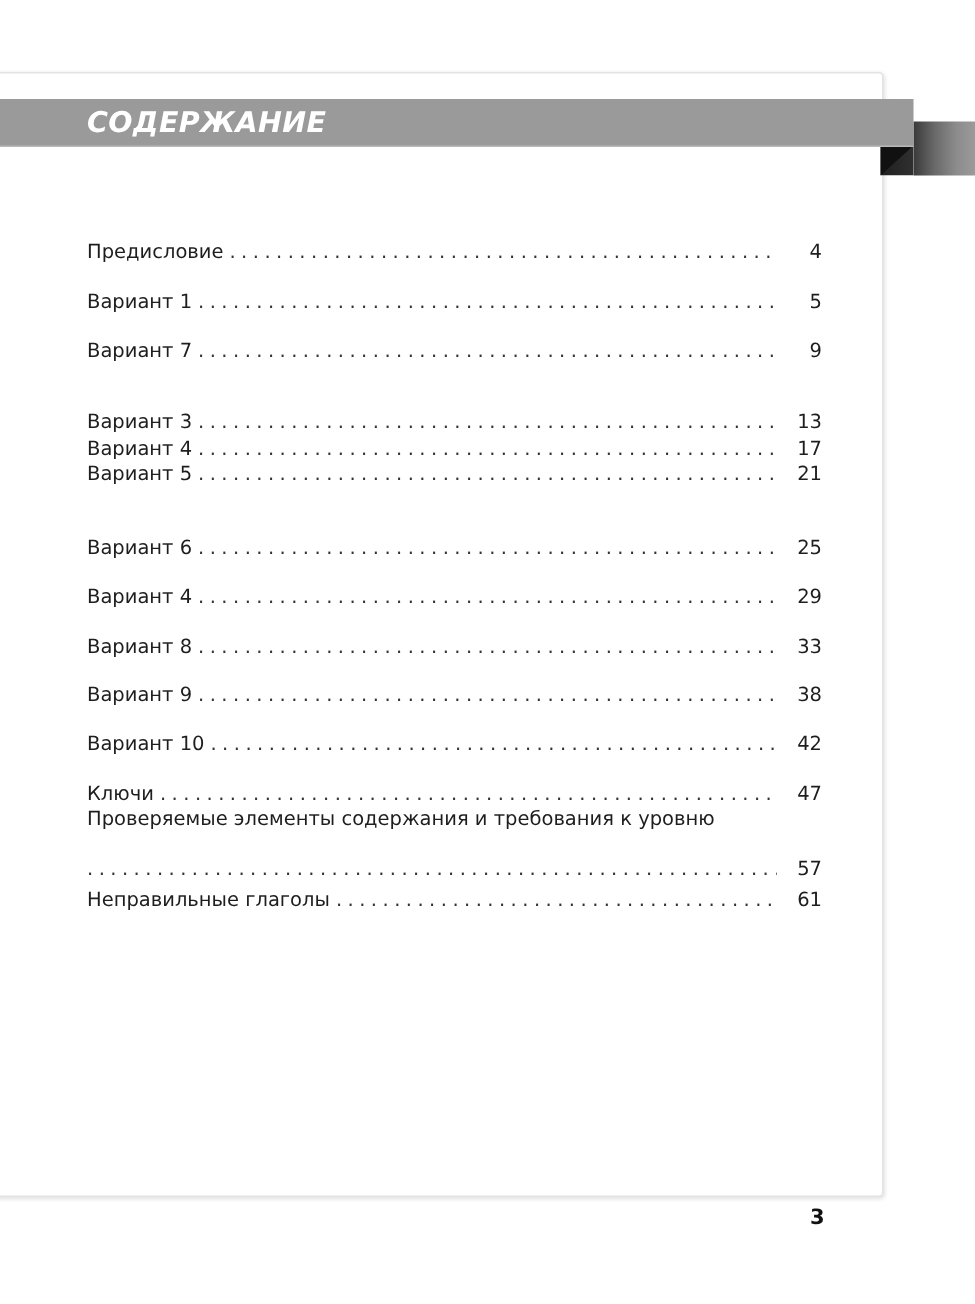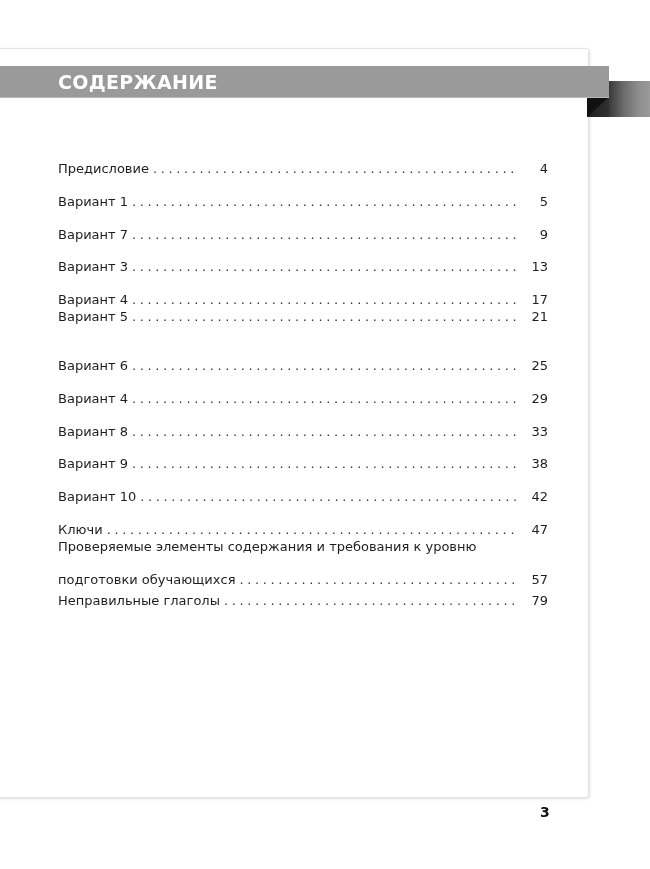--- a/index.html
+++ b/index.html
@@ -38,20 +38,21 @@
     .title-text {
       position: absolute;
       left: 58px;
       top: 70px;
       font-family: "DejaVu Sans", sans-serif;
       font-weight: bold;
       font-size: 19px;
       letter-spacing: 0.3px;
       color: #ffffff;
       line-height: 24px;
+      font-style: italic;
     }
     .tab-grad {
       position: absolute;
       left: 609px;
       top: 81px;
       width: 41px;
       height: 36px;
       background: linear-gradient(90deg, #3a3a3a 0%, #6a6a6a 35%, #8c8c8c 70%, #9a9a9a 100%);
     }
     .tab-corner {
@@ -149,21 +150,21 @@
   <div class="toc-row" style="top:35px">
     <span class="toc-label">Вариант 1</span>
     <span class="toc-dots"></span>
     <span class="toc-page">5</span>
   </div>
   <div class="toc-row" style="top:68px">
     <span class="toc-label">Вариант 7</span>
     <span class="toc-dots"></span>
     <span class="toc-page">9</span>
   </div>
-  <div class="toc-row" style="top:100px">
+  <div class="toc-row" style="top:115px">
     <span class="toc-label">Вариант 3</span>
     <span class="toc-dots"></span>
     <span class="toc-page">13</span>
   </div>
   <div class="toc-row" style="top:133px">
     <span class="toc-label">Вариант 4</span>
     <span class="toc-dots"></span>
     <span class="toc-page">17</span>
   </div>
   <div class="toc-row" style="top:150px">
@@ -196,24 +197,23 @@
     <span class="toc-dots"></span>
     <span class="toc-page">42</span>
   </div>
   <div class="toc-row" style="top:363px">
     <span class="toc-label">Ключи</span>
     <span class="toc-dots"></span>
     <span class="toc-page">47</span>
   </div>
   <div class="toc-multi-first" style="top:404px">Проверяемые элементы содержания и требования к уровню</div>
   <div class="toc-row" style="top:413px">
-    <span class="toc-label">подготовки обучающихся</span>
     <span class="toc-dots"></span>
     <span class="toc-page">57</span>
   </div>
   <div class="toc-row" style="top:434px">
     <span class="toc-label">Неправильные глаголы</span>
     <span class="toc-dots"></span>
-    <span class="toc-page">79</span>
+    <span class="toc-page">61</span>
   </div>
 </div>
 
 <div class="page-number">3</div>
 
 </body></html>

